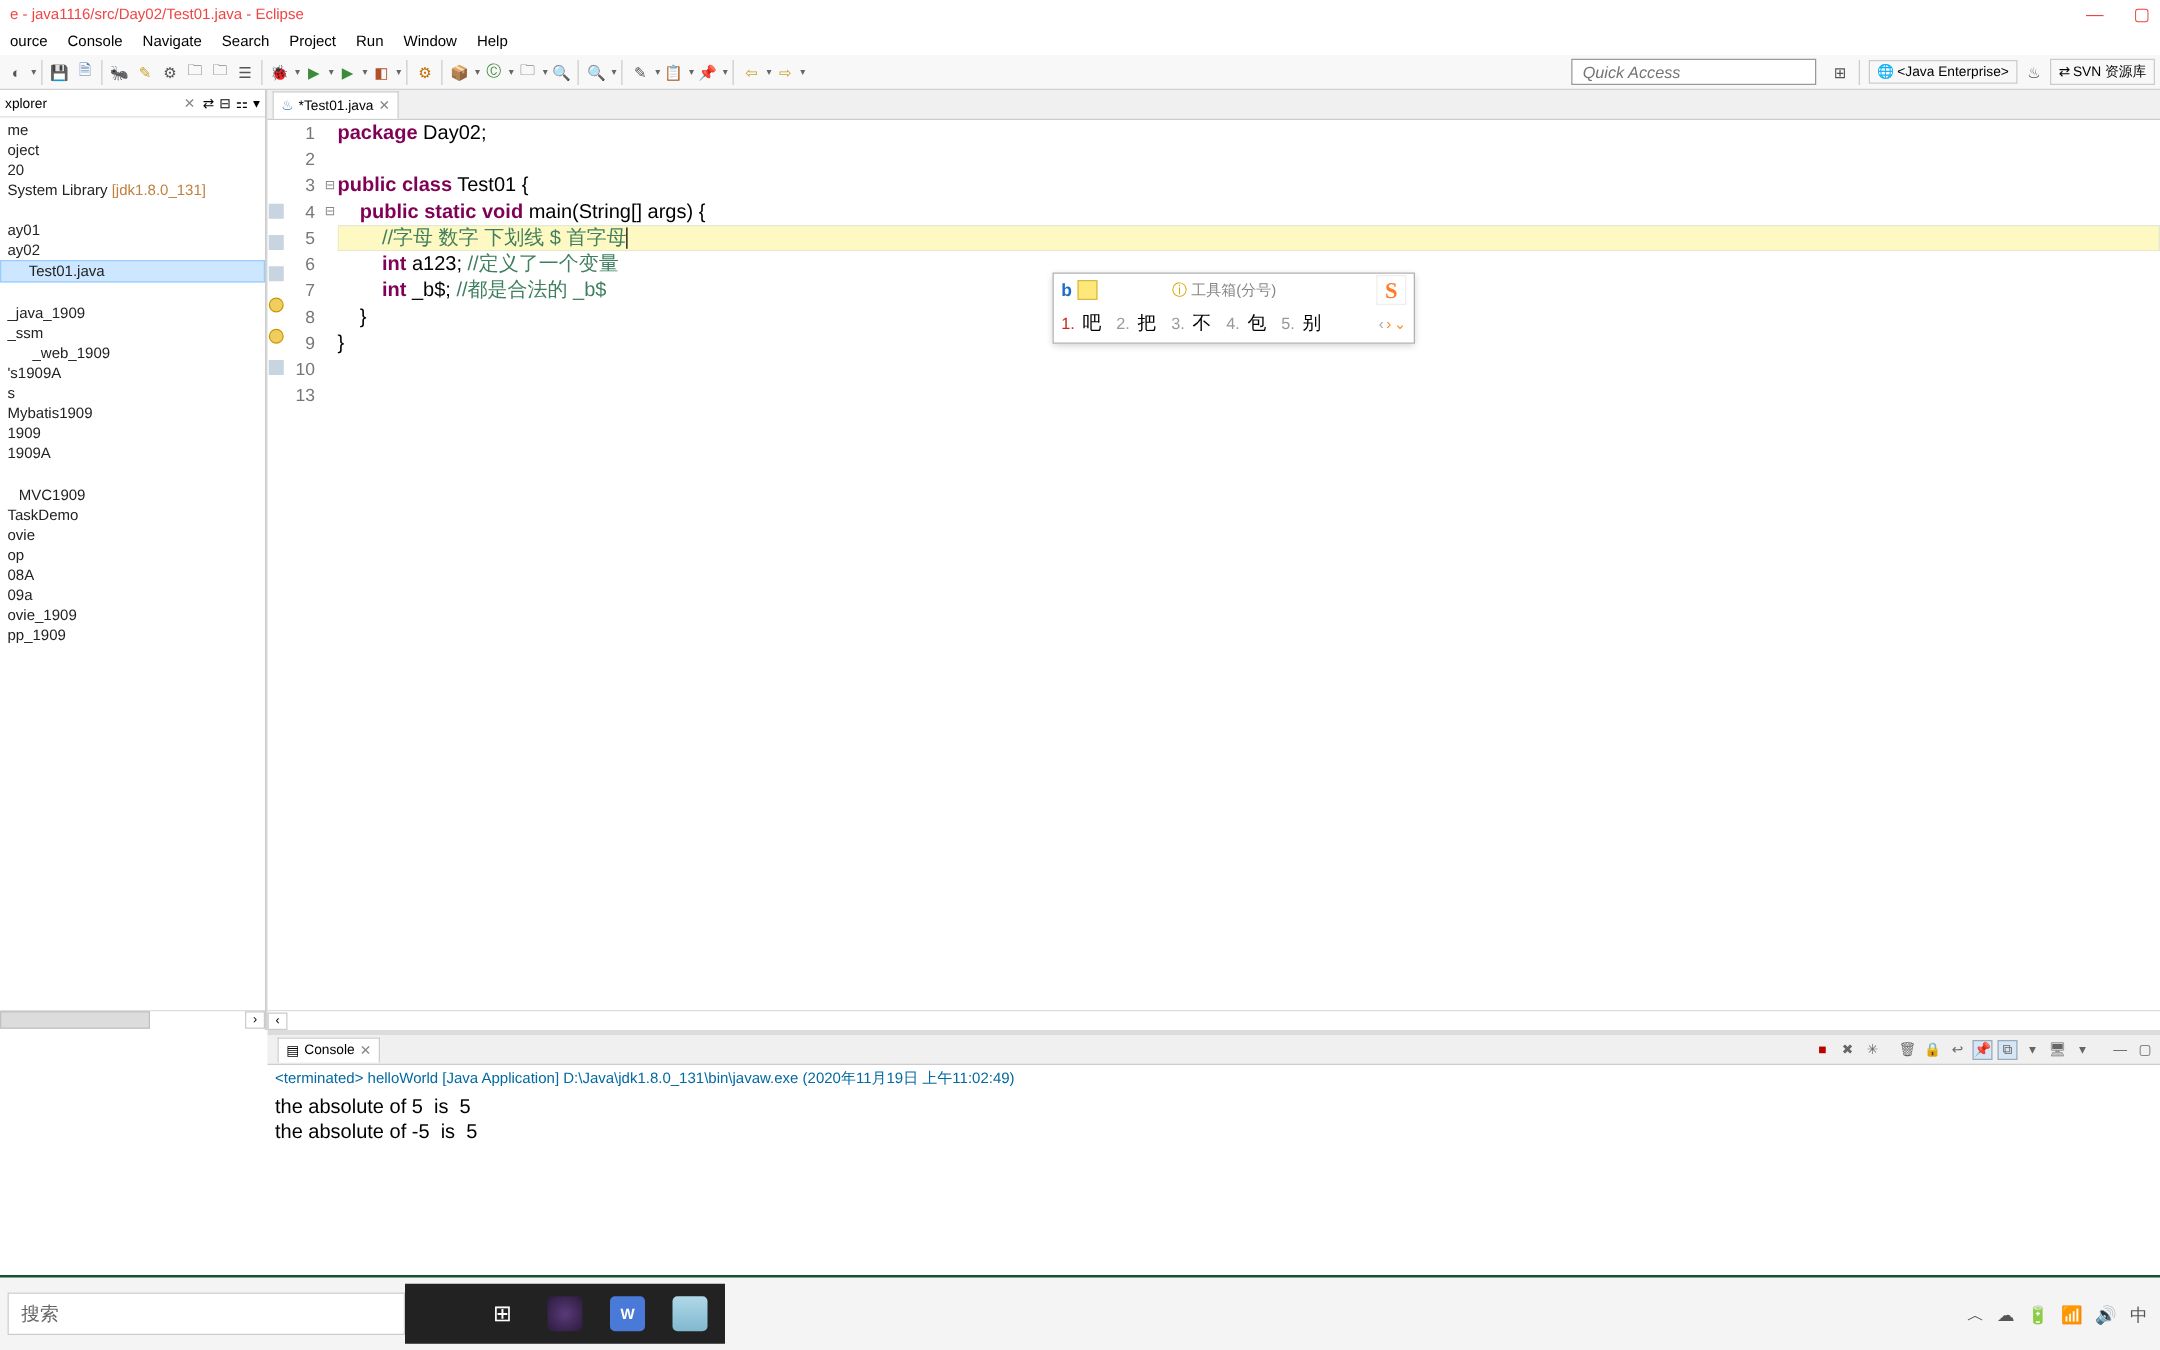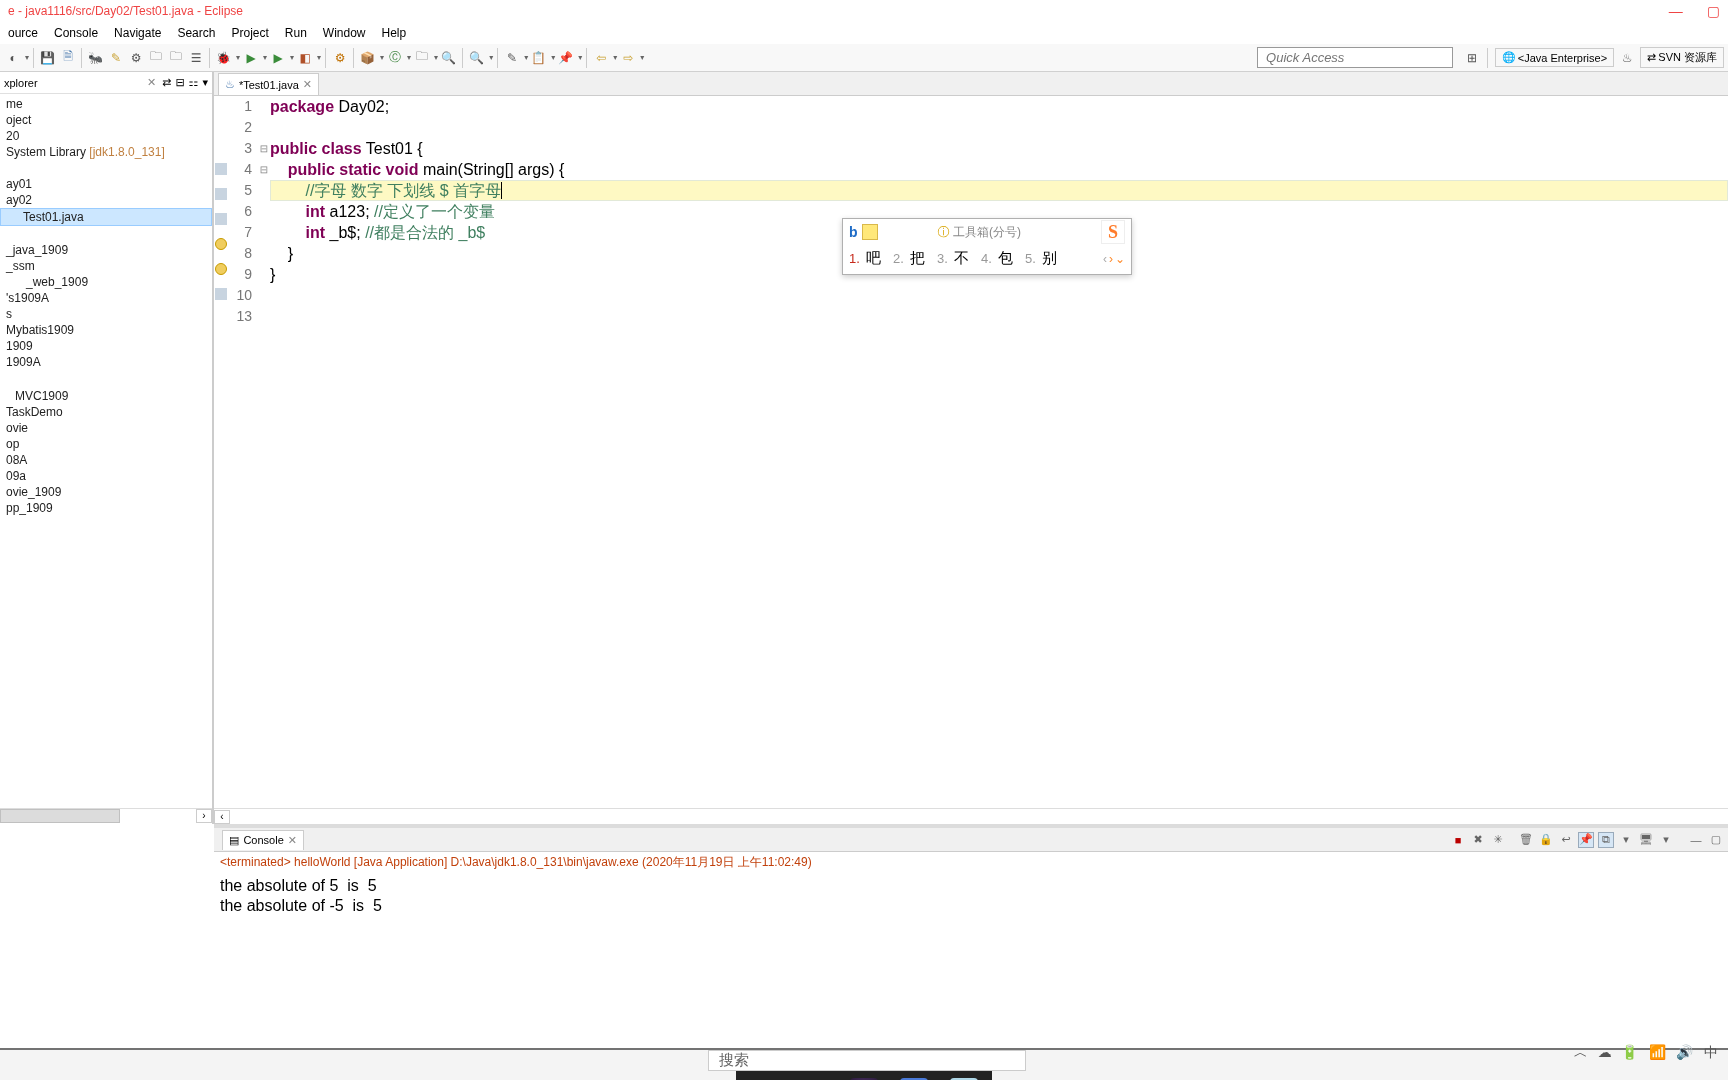--- a/index.html
+++ b/index.html
@@ -70,25 +70,25 @@
 .ime-cands .nav .active { color: #ff8a2a; }
 
 .hscroll { height: 16px; border-top: 1px solid #ddd; display: flex; align-items: center; }
 .hscroll .arrow { width: 16px; height: 14px; border: 1px solid #ccc; font-size: 10px; text-align: center; line-height: 12px; }
 
 .console-panel { height: 280px; border-top: 4px solid #dcdcdc; display: flex; flex-direction: column; margin-left:214px; }
 .console-tab { height: 24px; display: flex; align-items: center; background: #f0f0f0; border-bottom: 1px solid #ccc; padding: 0 4px; }
 .console-tab .tab { height: 20px; }
 .console-tab .tools { margin-left: auto; display: flex; gap: 4px; }
 .console-tab .tools span { width: 16px; height: 16px; display: inline-flex; align-items: center; justify-content: center; font-size: 11px; color: #666; }
-.console-header { font-size: 12px; color: #c2410c; padding: 2px 6px; }
+.console-header { font-size: 12px; color: #0369a1; padding: 2px 6px; }
 .console-out { font-family: Consolas, monospace; font-size: 16px; padding: 2px 6px; flex: 1; }
 .console-out .line { height: 20px; }
 
-.taskbar { position: absolute; bottom: 0; left: 0; right: 0; height: 32px; background: #f4f4f4; border-top: 2px solid #737373; display: flex; align-items: center; flex-direction: column; }
+.taskbar { position: absolute; bottom: 0; left: 0; right: 0; height: 60px; background: #f4f4f4; border-top: 2px solid #14532d; display: flex; align-items: center; }
 .search-box { width: 318px; height: 34px; margin-left: 6px; padding: 0 10px; font-size: 15px; color: #666; display: flex; align-items: center; border: 1px solid #ccc; background: #fff; }
 .task-center { margin-left: 0; height: 48px; background: #222; display: flex; align-items: center; gap: 2px; padding: 0 4px; }
 .task-btn { width: 48px; height: 42px; display: flex; align-items: center; justify-content: center; color: #fff; font-size: 18px; }
 .task-app { width: 48px; height: 42px; display: flex; align-items: center; justify-content: center; }
 .task-app .icn { width: 28px; height: 28px; border-radius: 4px; }
 
 </style>
 </head>
 <body>
 

